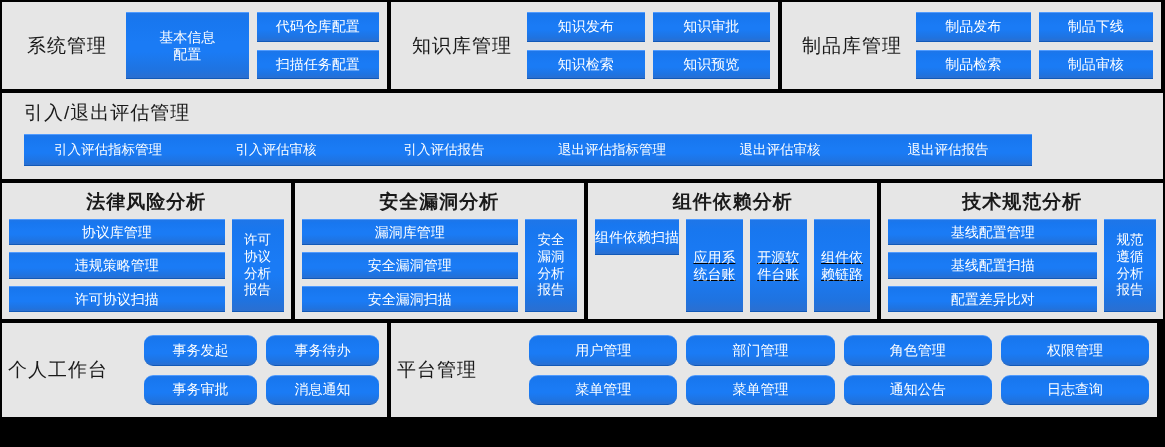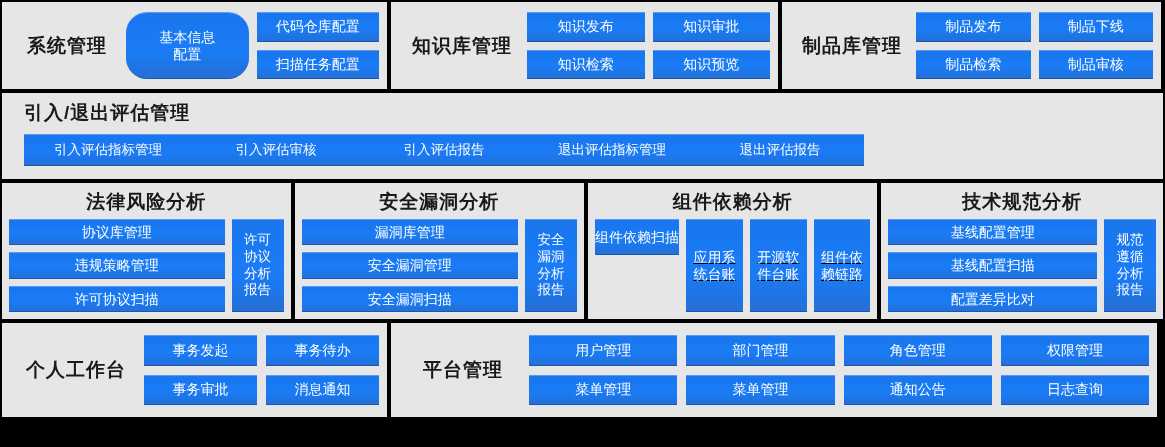--- a/index.html
+++ b/index.html
@@ -22,21 +22,21 @@
   .panel {
     background: #e6e6e6;
     display: flex;
     align-items: center;
     position: relative;
     overflow: hidden;
   }
   .panel-title {
     font-size: 19px;
     color: #1a1a1a;
-    font-weight: 700;
+    font-weight: 400;
     letter-spacing: 1px;
     white-space: nowrap;
   }
   .panel-title.bold { font-weight: 700; }
 
   
   .btn {
     background: linear-gradient(to bottom, #1f76e8 0%, #1877ef 12%, #1a7bf5 45%, #1a7bf5 60%, #1f73e0 88%, #2b6fd0 100%);
     border-top: 1px solid #4f9bff;
     border-bottom: 1px solid #1159b8;
@@ -60,21 +60,21 @@
   .p-prod { width: 379px; padding: 6px 8px 6px 6px; }
 
   .r1 .lbl-wrap { width: 118px; display:flex; align-items:center; justify-content:center; flex:0 0 auto; }
   .p-know .lbl-wrap { width: 130px; }
   .p-prod .lbl-wrap { width: 128px; }
 
   .r1 .btns { flex: 1; display: flex; gap: 8px; height: 100%; padding: 4px 0; }
   .col-1 { flex: 1; display: flex; flex-direction: column; }
   .col-2 { flex: 1; display: flex; flex-direction: column; gap: 8px; }
   .col-2 .btn { flex: 1; }
-  .col-1 .btn { flex: 1; border-radius: 21px; }
+  .col-1 .btn { flex: 1; }
 
   
   .r2 { height: 86px; }
   .p-eval {
     width: 100%;
     flex-direction: column;
     align-items: flex-start;
     padding: 4px 6px 8px 22px;
   }
   .p-eval .head { text-align: center; padding: 3px 0 2px; }
@@ -102,25 +102,25 @@
   
   .p-comp .body { flex-direction: row; gap: 7px; }
   .p-comp .scan { height: 36px; }
   .p-comp .triple { flex: 1; display: flex; gap: 7px; text-decoration: underline; }
   .p-comp .triple .btn { flex: 1; }
 
   
   .r4 { height: 94px; }
   .p-desk { width: 385px; padding: 6px 8px 6px 6px; }
   .p-plat { width: 766px; padding: 6px 8px 6px 6px; }
-  .r4 .lbl-wrap { width: 136px; display:flex; align-items:center; justify-content:center; flex:0 0 auto; }
+  .r4 .lbl-wrap { width: 136px; display:flex; align-items:center; flex:0 0 auto; }
   .p-plat .lbl-wrap { width: 132px; }
   .r4 .btns { flex: 1; display: flex; gap: 9px; height: 100%; padding: 6px 0; }
   .grid2 { flex: 1; display: flex; flex-direction: column; gap: 9px; }
-  .grid2 .btn { flex: 1; }
+  .grid2 .btn { flex: 1; border-radius: 9px; }
 </style>
 </head>
 <body>
 
 <div id="board">
 
   <div class="row r1">
 
     <div class="panel p-sys">
       <div class="lbl-wrap">
@@ -175,20 +175,21 @@
   <div class="row r2">
     <div class="panel p-eval">
       <div class="head">
         <span class="panel-title">引入/退出评估管理</span>
       </div>
       <div class="strip">
         <div class="btn small">引入评估指标管理</div>
         <div class="btn small">引入评估审核</div>
         <div class="btn small">引入评估报告</div>
         <div class="btn small">退出评估指标管理</div>
+        <div class="btn small">退出评估审核</div>
         <div class="btn small">退出评估报告</div>
       </div>
     </div>
   </div>
 
   <div class="row r3">
 
     <div class="panel p-an p-law">
       <div class="head">
         <span class="panel-title bold">法律风险分析</span>

